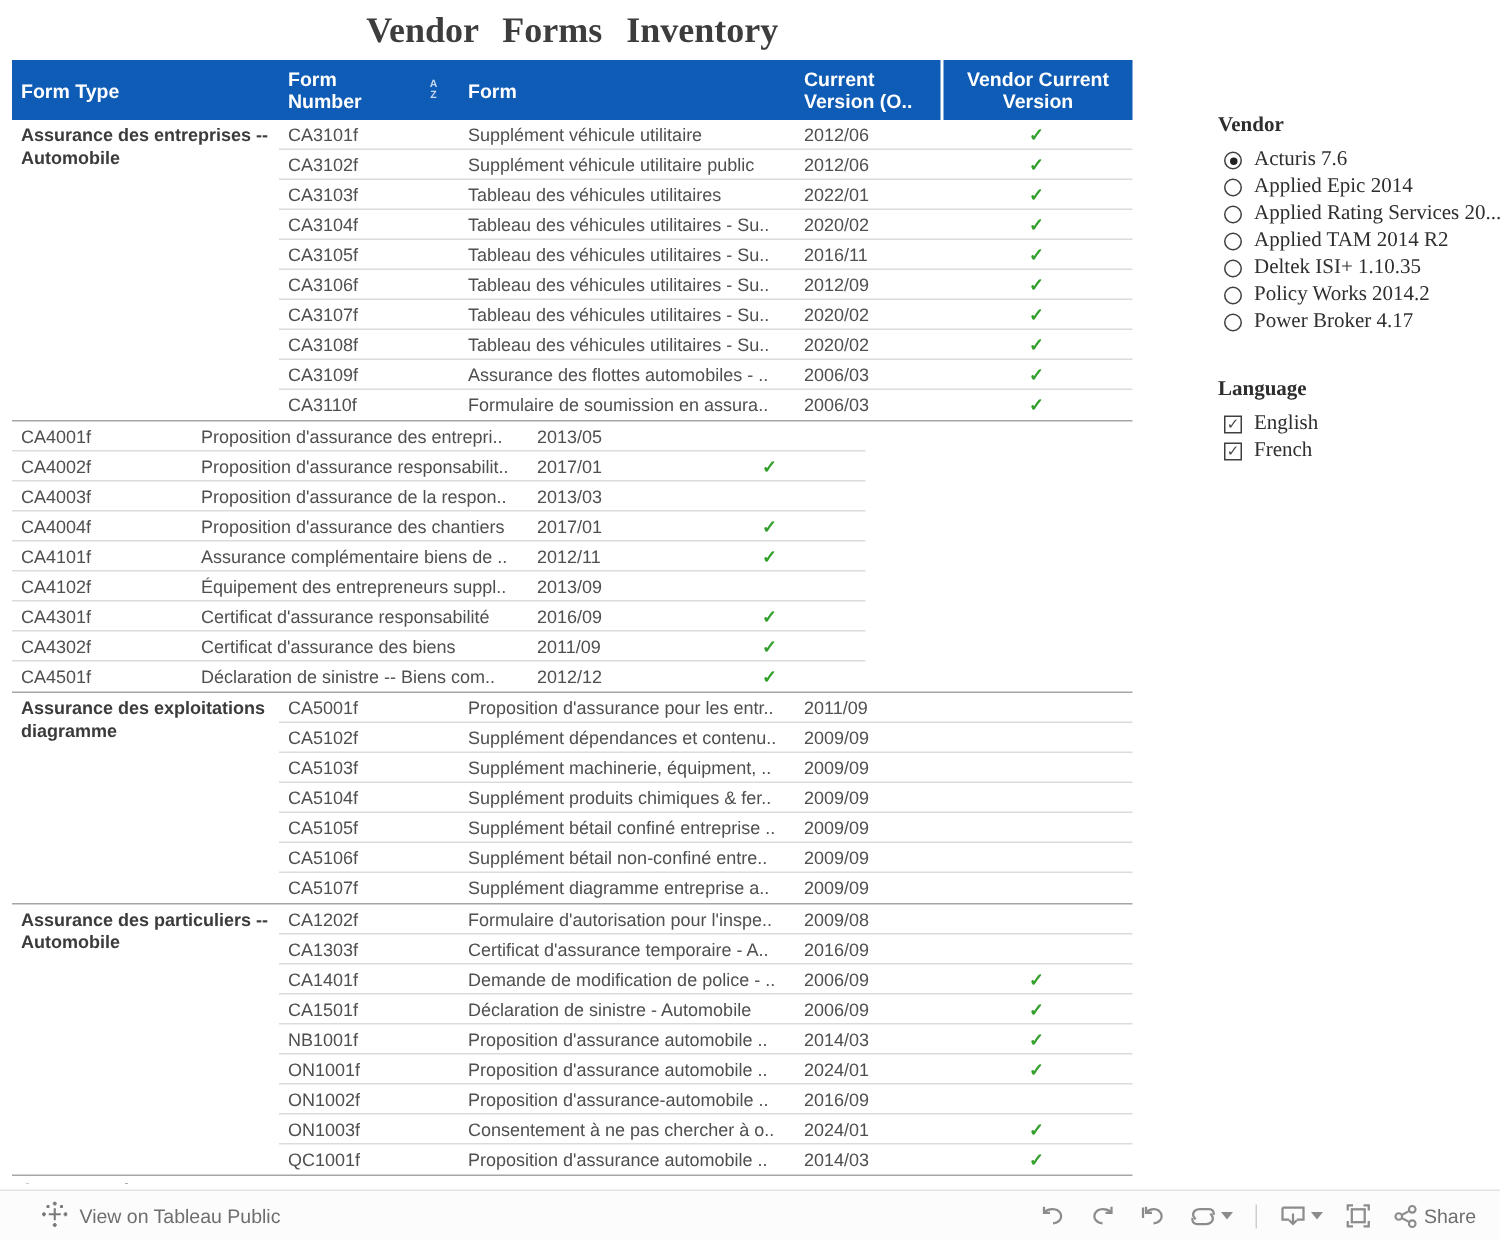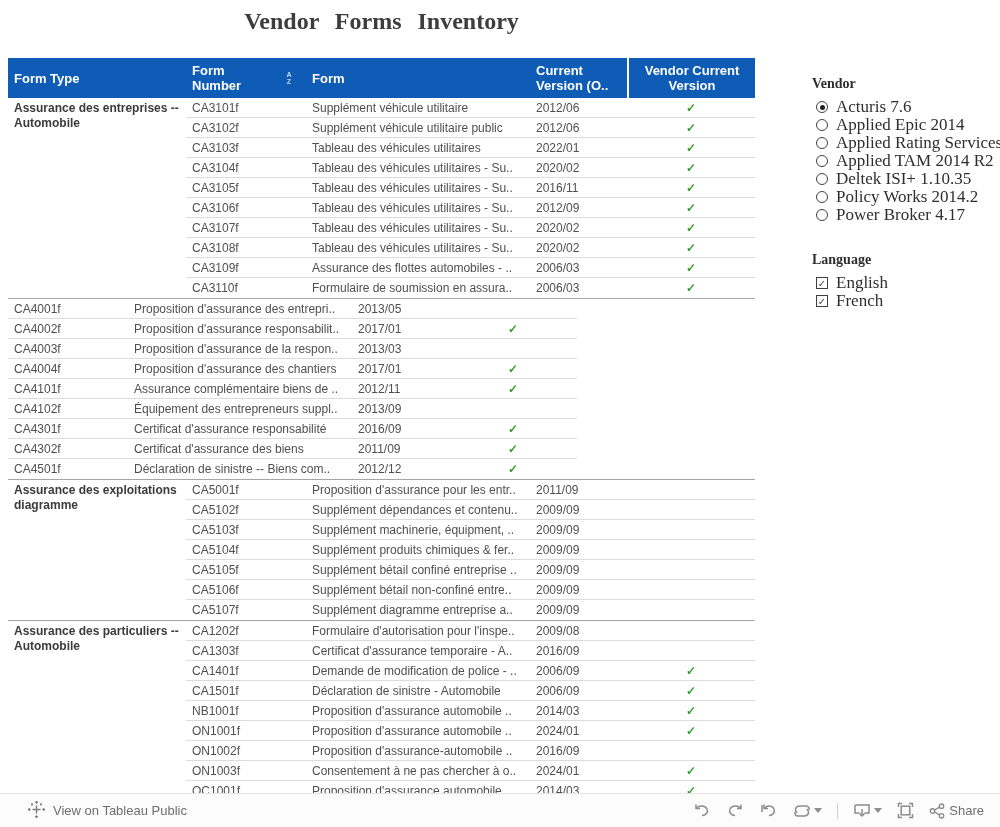--- a/index.html
+++ b/index.html
@@ -15,21 +15,21 @@
   html,body{width:1000px;height:827px;background:#ffffff;overflow:hidden;
     font-family:"Liberation Sans", sans-serif;}
   #stage{position:relative;width:1000px;height:827px;background:#fff;}
 
   
   #title{position:absolute;left:8px;top:8px;width:747px;text-align:center;
     font-family:"Liberation Serif", serif;font-weight:bold;font-size:24px;
     color:#3d3d3d;word-spacing:10px;}
 
   
-  #table{position:absolute;left:8px;top:58px;width:747px;}
+  #table{position:absolute;left:8px;top:40px;width:747px;}
   #thead{display:grid;grid-template-columns:178px 86px 34px 224px 97px 128px;
     background:var(--header-bg);height:40px;}
   .hcell{color:#fff;font-size:13px;font-weight:bold;display:flex;align-items:center;
     padding:0 6px;line-height:15px;}
   .hcell.center{justify-content:center;text-align:center;}
   .hcell.vsep{border-left:2px solid #fff;}
   #sort-icon{display:flex;flex-direction:column;align-items:center;justify-content:center;
     color:#c8d7ee;font-size:7px;font-weight:bold;line-height:7px;cursor:pointer;}
 
   .group{display:flex;border-bottom:1px solid var(--group-line);}
@@ -51,21 +51,21 @@
     font-family:"Liberation Serif", serif;color:#2e2e2e;}
   .filter-title{font-weight:bold;font-size:14px;margin-bottom:6px;}
   .filter-item{display:flex;align-items:center;height:18px;cursor:pointer;}
   .radio{width:12px;height:12px;border:1.5px solid #3f3f3f;border-radius:50%;
     margin:0 8px 0 4px;flex:0 0 12px;position:relative;background:#fff;}
   .radio.selected::after{content:"";position:absolute;left:2.5px;top:2.5px;width:5px;
     height:5px;border-radius:50%;background:#222;}
   .checkbox{width:12px;height:12px;border:1.5px solid #3f3f3f;margin:0 8px 0 4px;
     flex:0 0 12px;display:flex;align-items:center;justify-content:center;
     font-size:10px;color:#444;background:#fff;font-family:"Liberation Sans",sans-serif;}
-  .filter-label{font-size:17px;white-space:nowrap;}
+  .filter-label{font-size:14px;white-space:nowrap;}
   #language-filter{margin-top:28px;}
 
   
   #toolbar{position:absolute;left:0;top:793px;width:1000px;height:34px;
     background:#fcfcfc;border-top:1px solid #e4e4e4;display:flex;align-items:center;
     justify-content:space-between;padding:0 16px 0 28px;}
   #view-link{display:flex;align-items:center;gap:8px;color:#6e6e6e;font-size:13px;
     cursor:pointer;text-align:center;}
   #toolbar-right{display:flex;align-items:center;gap:15px;}
   .tbtn{display:flex;align-items:center;gap:3px;cursor:pointer;color:var(--toolbar-icon);}

